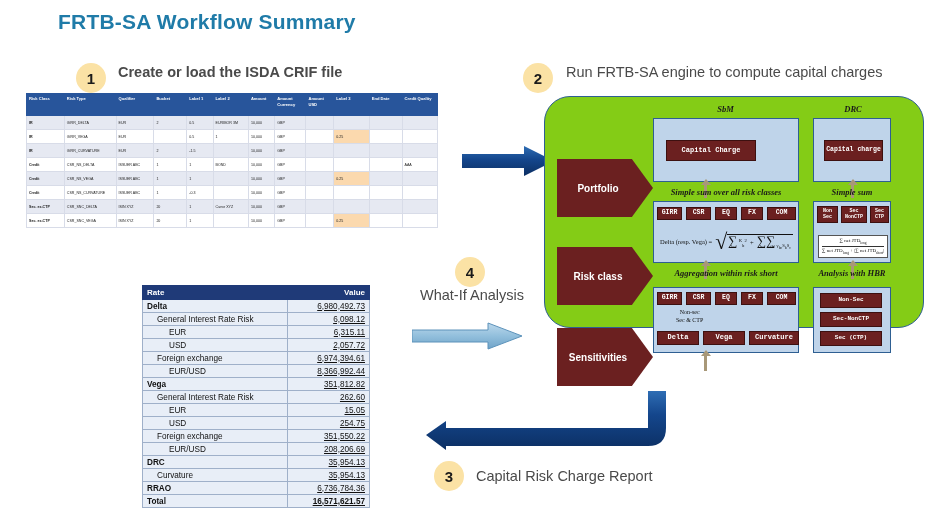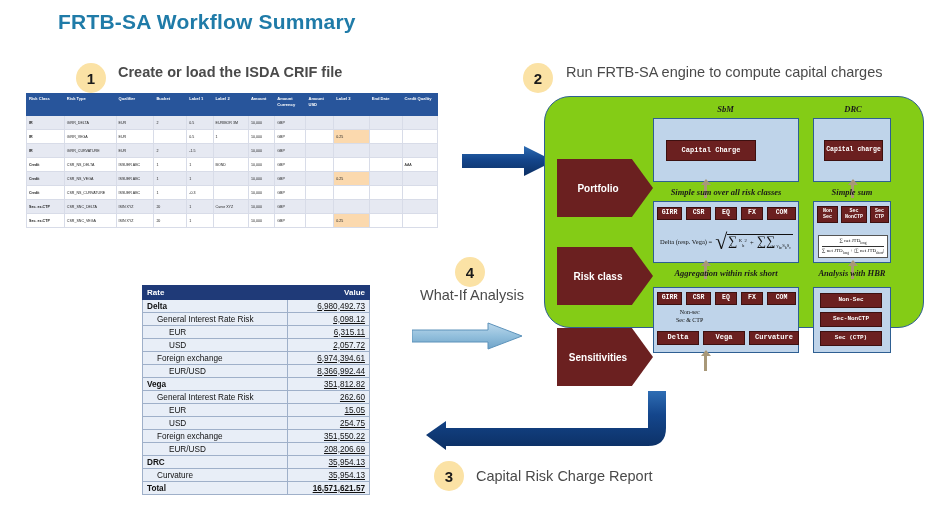--- a/index.html
+++ b/index.html
@@ -518,20 +518,24 @@
         <td class="val">208,206.69</td>
       </tr>
       <tr class="lvl0">
         <td class="lbl">DRC</td>
         <td class="val">35,954.13</td>
       </tr>
       <tr class="lvl1">
         <td class="lbl">Curvature</td>
         <td class="val">35,954.13</td>
       </tr>
+      <tr class="lvl0">
+        <td class="lbl">RRAO</td>
+        <td class="val">6,736,784.36</td>
+      </tr>
       <tr class="lvl0 total">
         <td class="lbl">Total</td>
         <td class="val">16,571,621.57</td>
       </tr>
     </tbody>
 </table>
 
 <div class="step-badge" style="left:434px; top:461px;">3</div>
 <div class="step-label" style="left:476px; top:468px;">Capital Risk Charge Report</div>
 

